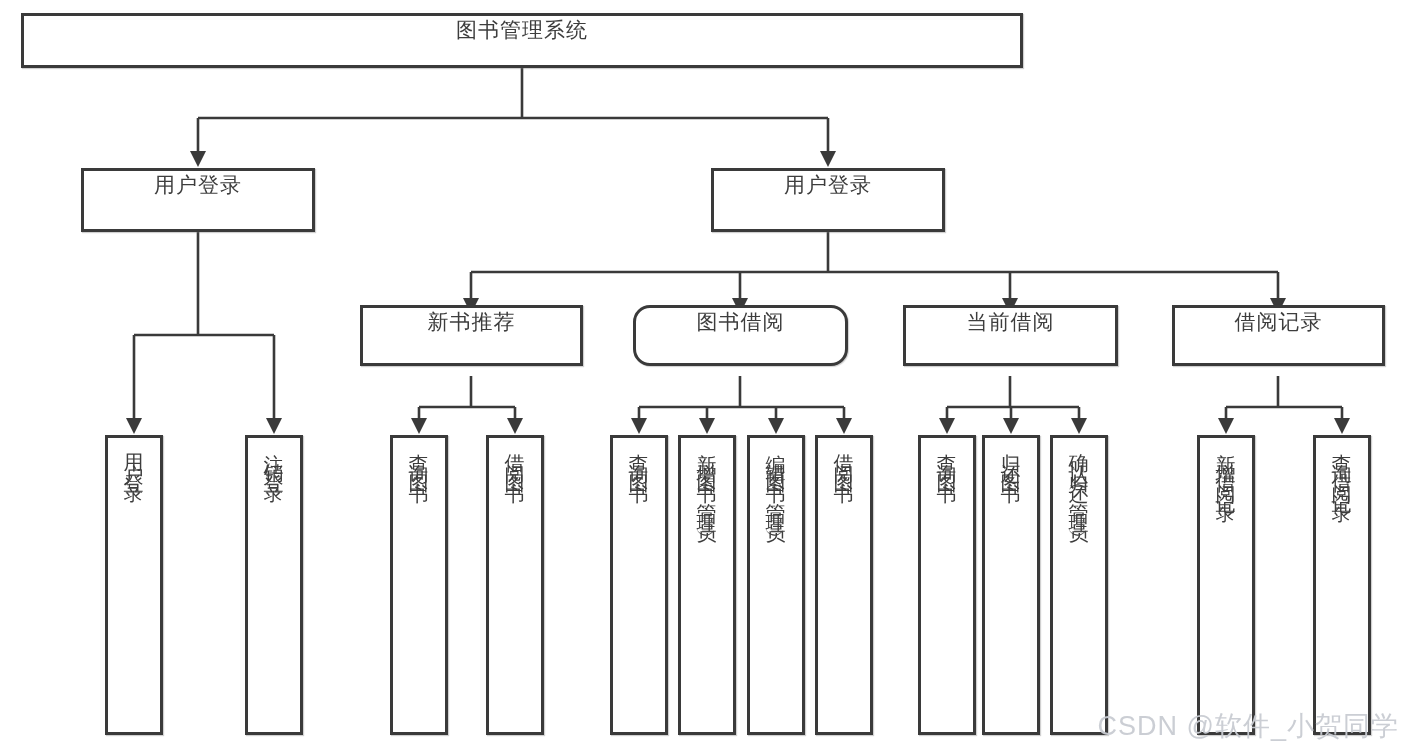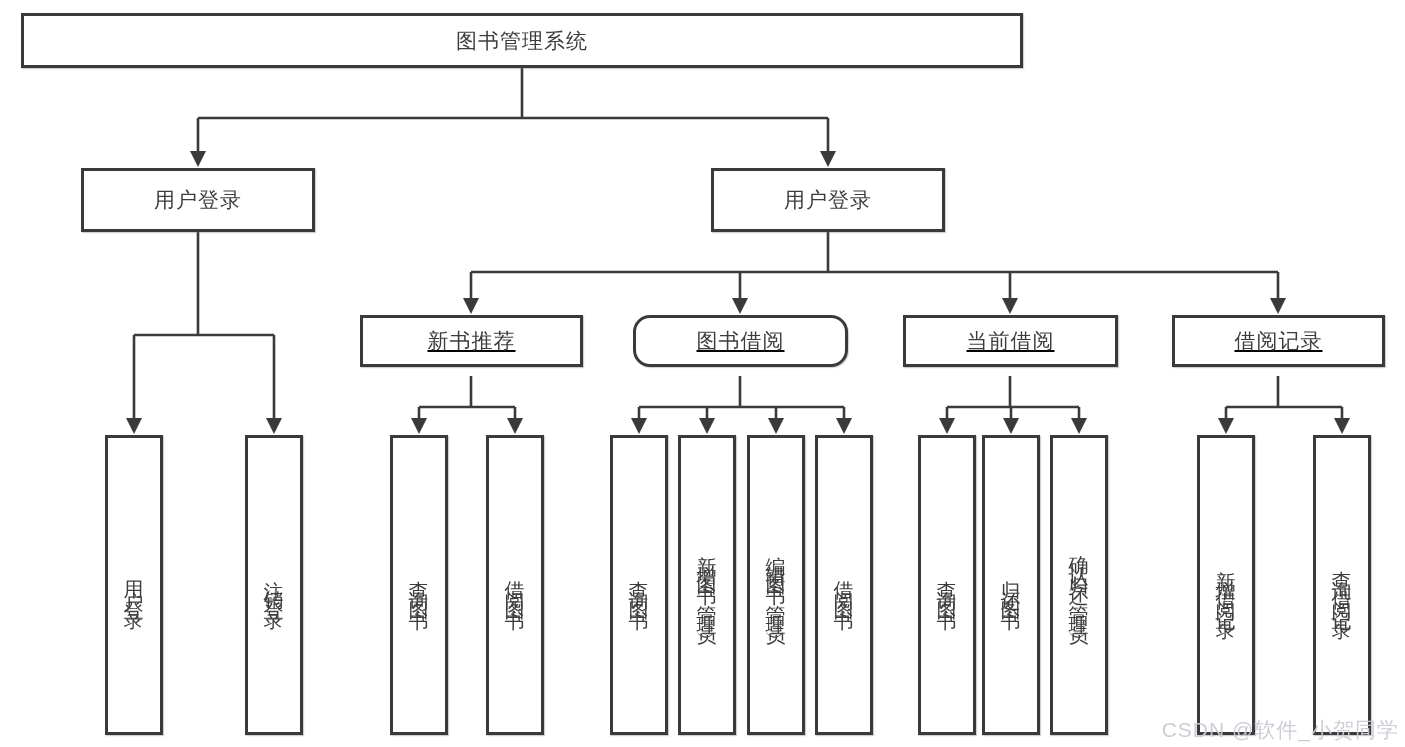--- a/index.html
+++ b/index.html
@@ -9,54 +9,54 @@
     background:#ffffff;
     font-family:"Liberation Sans","DejaVu Sans",sans-serif;
     overflow:hidden;
   }
   svg.wires{position:absolute;left:0;top:0;z-index:0;}
   .box{
     position:absolute;
     background:#ffffff;
     border:3px solid #3a3a3a;
     box-sizing:border-box;
-    display:flex;align-items:center;justify-content:center;
+    display:flex;justify-content:center;
     z-index:1;
     box-shadow:1px 1px 1px rgba(120,120,120,0.35);
   }
   .hlabel{
     font-size:21px;
     letter-spacing:1px;
     color:#3d3d3d;
     white-space:nowrap;
   }
   .root{left:21px;top:13px;width:1002px;height:55px;}
   .l2{top:168px;height:64px;width:234px;}
   .l2a{left:81px;}
   .l2b{left:711px;}
-  .l3{top:315px;height:52px;text-decoration:underline;}
+  .l3{top:305px;height:61px;}
   .l3a{left:360px;width:223px;}
   .l3b{left:633px;width:215px;border-radius:17px;}
   .l3c{left:903px;width:215px;}
   .l3d{left:1172px;width:213px;}
   .leaf{top:435px;height:300px;width:58px;}
   .vlabel{
     writing-mode:vertical-rl;
     text-orientation:mixed;
     font-size:20px;
     line-height:1.1;
     letter-spacing:10px;
     color:#3d3d3d;
     white-space:nowrap;
   }
   .watermark{
     position:absolute;
     right:6px;bottom:3px;
     z-index:5;
-    font-size:21px;
+    font-size:27px;
     letter-spacing:1px;
     color:rgba(200,203,210,0.95);
     white-space:nowrap;
   }
 </style>
 </head>
 <body>
 
 <div class="canvas">
 

